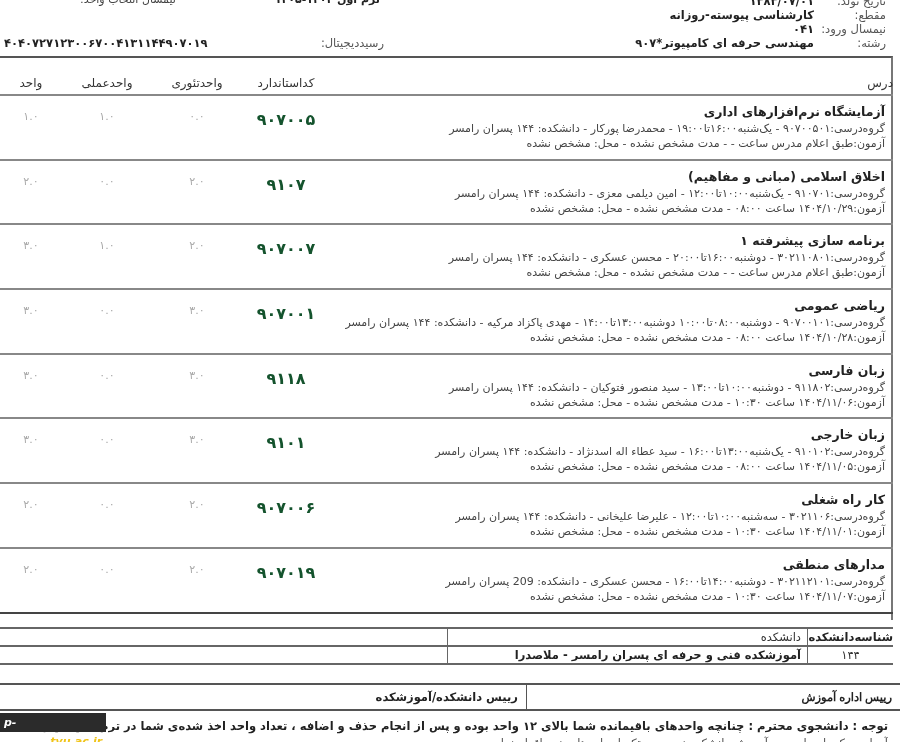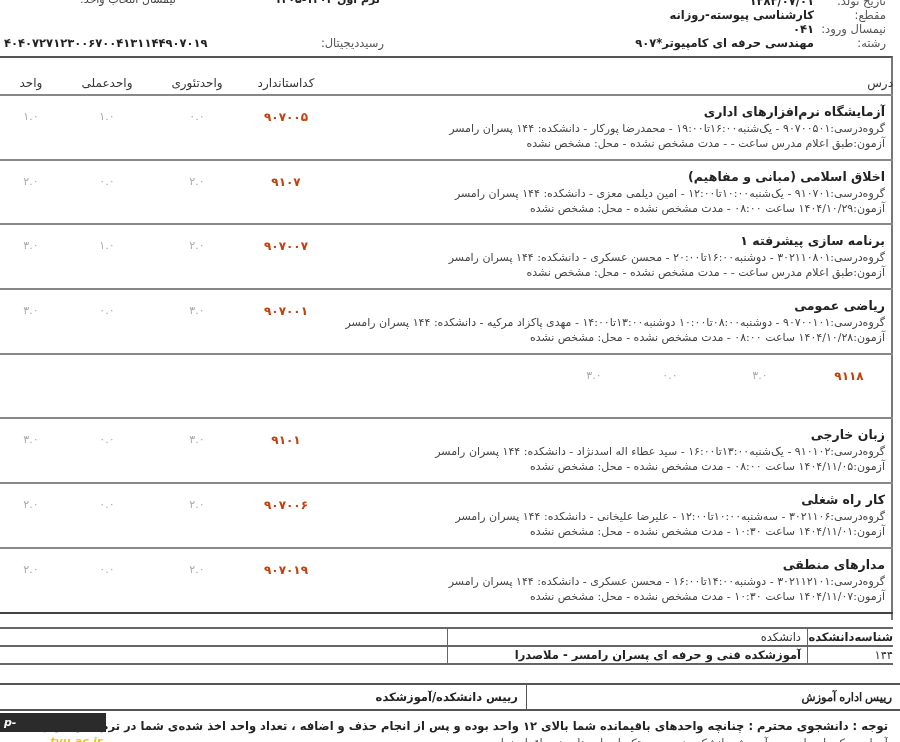--- a/index.html
+++ b/index.html
@@ -29,28 +29,28 @@
   .c-theory { width: 90px; }
   .c-practical { width: 90px; }
   .c-units { width: 62px; }
 
   .row { display: flex; height: 64.7px; border-bottom: 2px solid #888; position: relative; }
   .row:last-child { border-bottom: 2px solid #444; }
   .cell-name { flex: 1; padding-right: 8px; padding-top: 7px; text-align: right; white-space: nowrap; }
   .course-title { font-weight: bold; font-size: 12.5px; color: #222; line-height: 18px; }
   .course-line { font-size: 11px; color: #444; line-height: 15px; }
   .cell { padding-top: 14px; text-align: center; font-size: 11px; color: #aaa; }
-  .cell.code { color: #c2410c; font-weight: bold; font-size: 12px; }
+  .cell.code { color: #14532d; font-weight: bold; font-size: 16px; }
 
   
   .fac-table { position: absolute; top: 627px; right: 7px; width: 893px; border-top: 2px solid #666; }
   .fac-row { display: flex; height: 18px; border-bottom: 2px solid #666; font-size: 11.5px; }
   .fac-id-h { width: 86px; text-align: center; border-left: 1px solid #666; line-height: 16px; color: #222; font-weight: bold; padding-left: 36px; }
   .fac-name-h { flex: none; width: 360px; padding-right: 6px; line-height: 16px; color: #333; border-left: 1px solid #666; }
-  .fac-id { width: 86px; border-left: 1px solid #666; line-height: 16px; color: #333; }
+  .fac-id { width: 86px; text-align: center; border-left: 1px solid #666; line-height: 16px; color: #333; }
   .fac-name { flex: none; width: 360px; padding-right: 6px; line-height: 16px; color: #222; font-weight: bold; border-left: 1px solid #666; }
 
   
   .sign-row { position: absolute; top: 683px; right: 0; width: 900px; height: 28px; display: flex; border-top: 2px solid #555; border-bottom: 2px solid #555; }
   .sign-cell { line-height: 24px; padding-right: 8px; font-size: 11.5px; color: #222; font-weight: bold; }
   .sign-1 { width: 374px; border-left: 1px solid #555; font-family: Liberation Serif, serif; }
   .sign-2 { width: 290px; }
 
   
   .notice { position: absolute; top: 717px; right: 12px; width: 885px; font-size: 11.5px; color: #222; font-weight: bold; line-height: 18px; white-space: nowrap; overflow: hidden; }
@@ -146,20 +146,25 @@
       <div class="course-line">گروه‌درسی:۹۰۷۰۰۱۰۱ - دوشنبه۰۸:۰۰تا۱۰:۰۰ دوشنبه۱۳:۰۰تا۱۴:۰۰ - مهدی پاکزاد مرکیه - دانشکده: ۱۴۴ پسران رامسر</div>
       <div class="course-line">آزمون:۱۴۰۴/۱۰/۲۸ ساعت ۰۸:۰۰ - مدت مشخص نشده - محل: مشخص نشده</div>
     </div>
     <div class="cell code c-code">۹۰۷۰۰۱</div>
     <div class="cell c-theory">۳.۰</div>
     <div class="cell c-practical">۰.۰</div>
     <div class="cell c-units">۳.۰</div>
   </div>
 
   <div class="row">
+    <div class="cell-name">
+      <div class="course-title">زبان فارسی</div>
+      <div class="course-line">گروه‌درسی:۹۱۱۸۰۲ - دوشنبه۱۰:۰۰تا۱۳:۰۰ - سید منصور فتوکیان - دانشکده: ۱۴۴ پسران رامسر</div>
+      <div class="course-line">آزمون:۱۴۰۴/۱۱/۰۶ ساعت ۱۰:۳۰ - مدت مشخص نشده - محل: مشخص نشده</div>
+    </div>
     <div class="cell code c-code">۹۱۱۸</div>
     <div class="cell c-theory">۳.۰</div>
     <div class="cell c-practical">۰.۰</div>
     <div class="cell c-units">۳.۰</div>
   </div>
 
   <div class="row">
     <div class="cell-name">
       <div class="course-title">زبان خارجی</div>
       <div class="course-line">گروه‌درسی:۹۱۰۱۰۲ - یک‌شنبه۱۳:۰۰تا۱۶:۰۰ - سید عطاء اله اسدنژاد - دانشکده: ۱۴۴ پسران رامسر</div>
@@ -179,21 +184,21 @@
     </div>
     <div class="cell code c-code">۹۰۷۰۰۶</div>
     <div class="cell c-theory">۲.۰</div>
     <div class="cell c-practical">۰.۰</div>
     <div class="cell c-units">۲.۰</div>
   </div>
 
   <div class="row">
     <div class="cell-name">
       <div class="course-title">مدارهای منطقی</div>
-      <div class="course-line">گروه‌درسی:۳۰۲۱۱۲۱۰۱ - دوشنبه۱۴:۰۰تا۱۶:۰۰ - محسن عسکری - دانشکده: ۱۴۴ پسران رامسر</div>
+      <div class="course-line">گروه‌درسی:۳۰۲۱۱۲۱۰۱ - دوشنبه۱۴:۰۰تا۱۶:۰۰ - محسن عسکری - دانشکده: 209 پسران رامسر</div>
       <div class="course-line">آزمون:۱۴۰۴/۱۱/۰۷ ساعت ۱۰:۳۰ - مدت مشخص نشده - محل: مشخص نشده</div>
     </div>
     <div class="cell code c-code">۹۰۷۰۱۹</div>
     <div class="cell c-theory">۲.۰</div>
     <div class="cell c-practical">۰.۰</div>
     <div class="cell c-units">۲.۰</div>
   </div>
 </div>
 
 <div class="fac-table">

